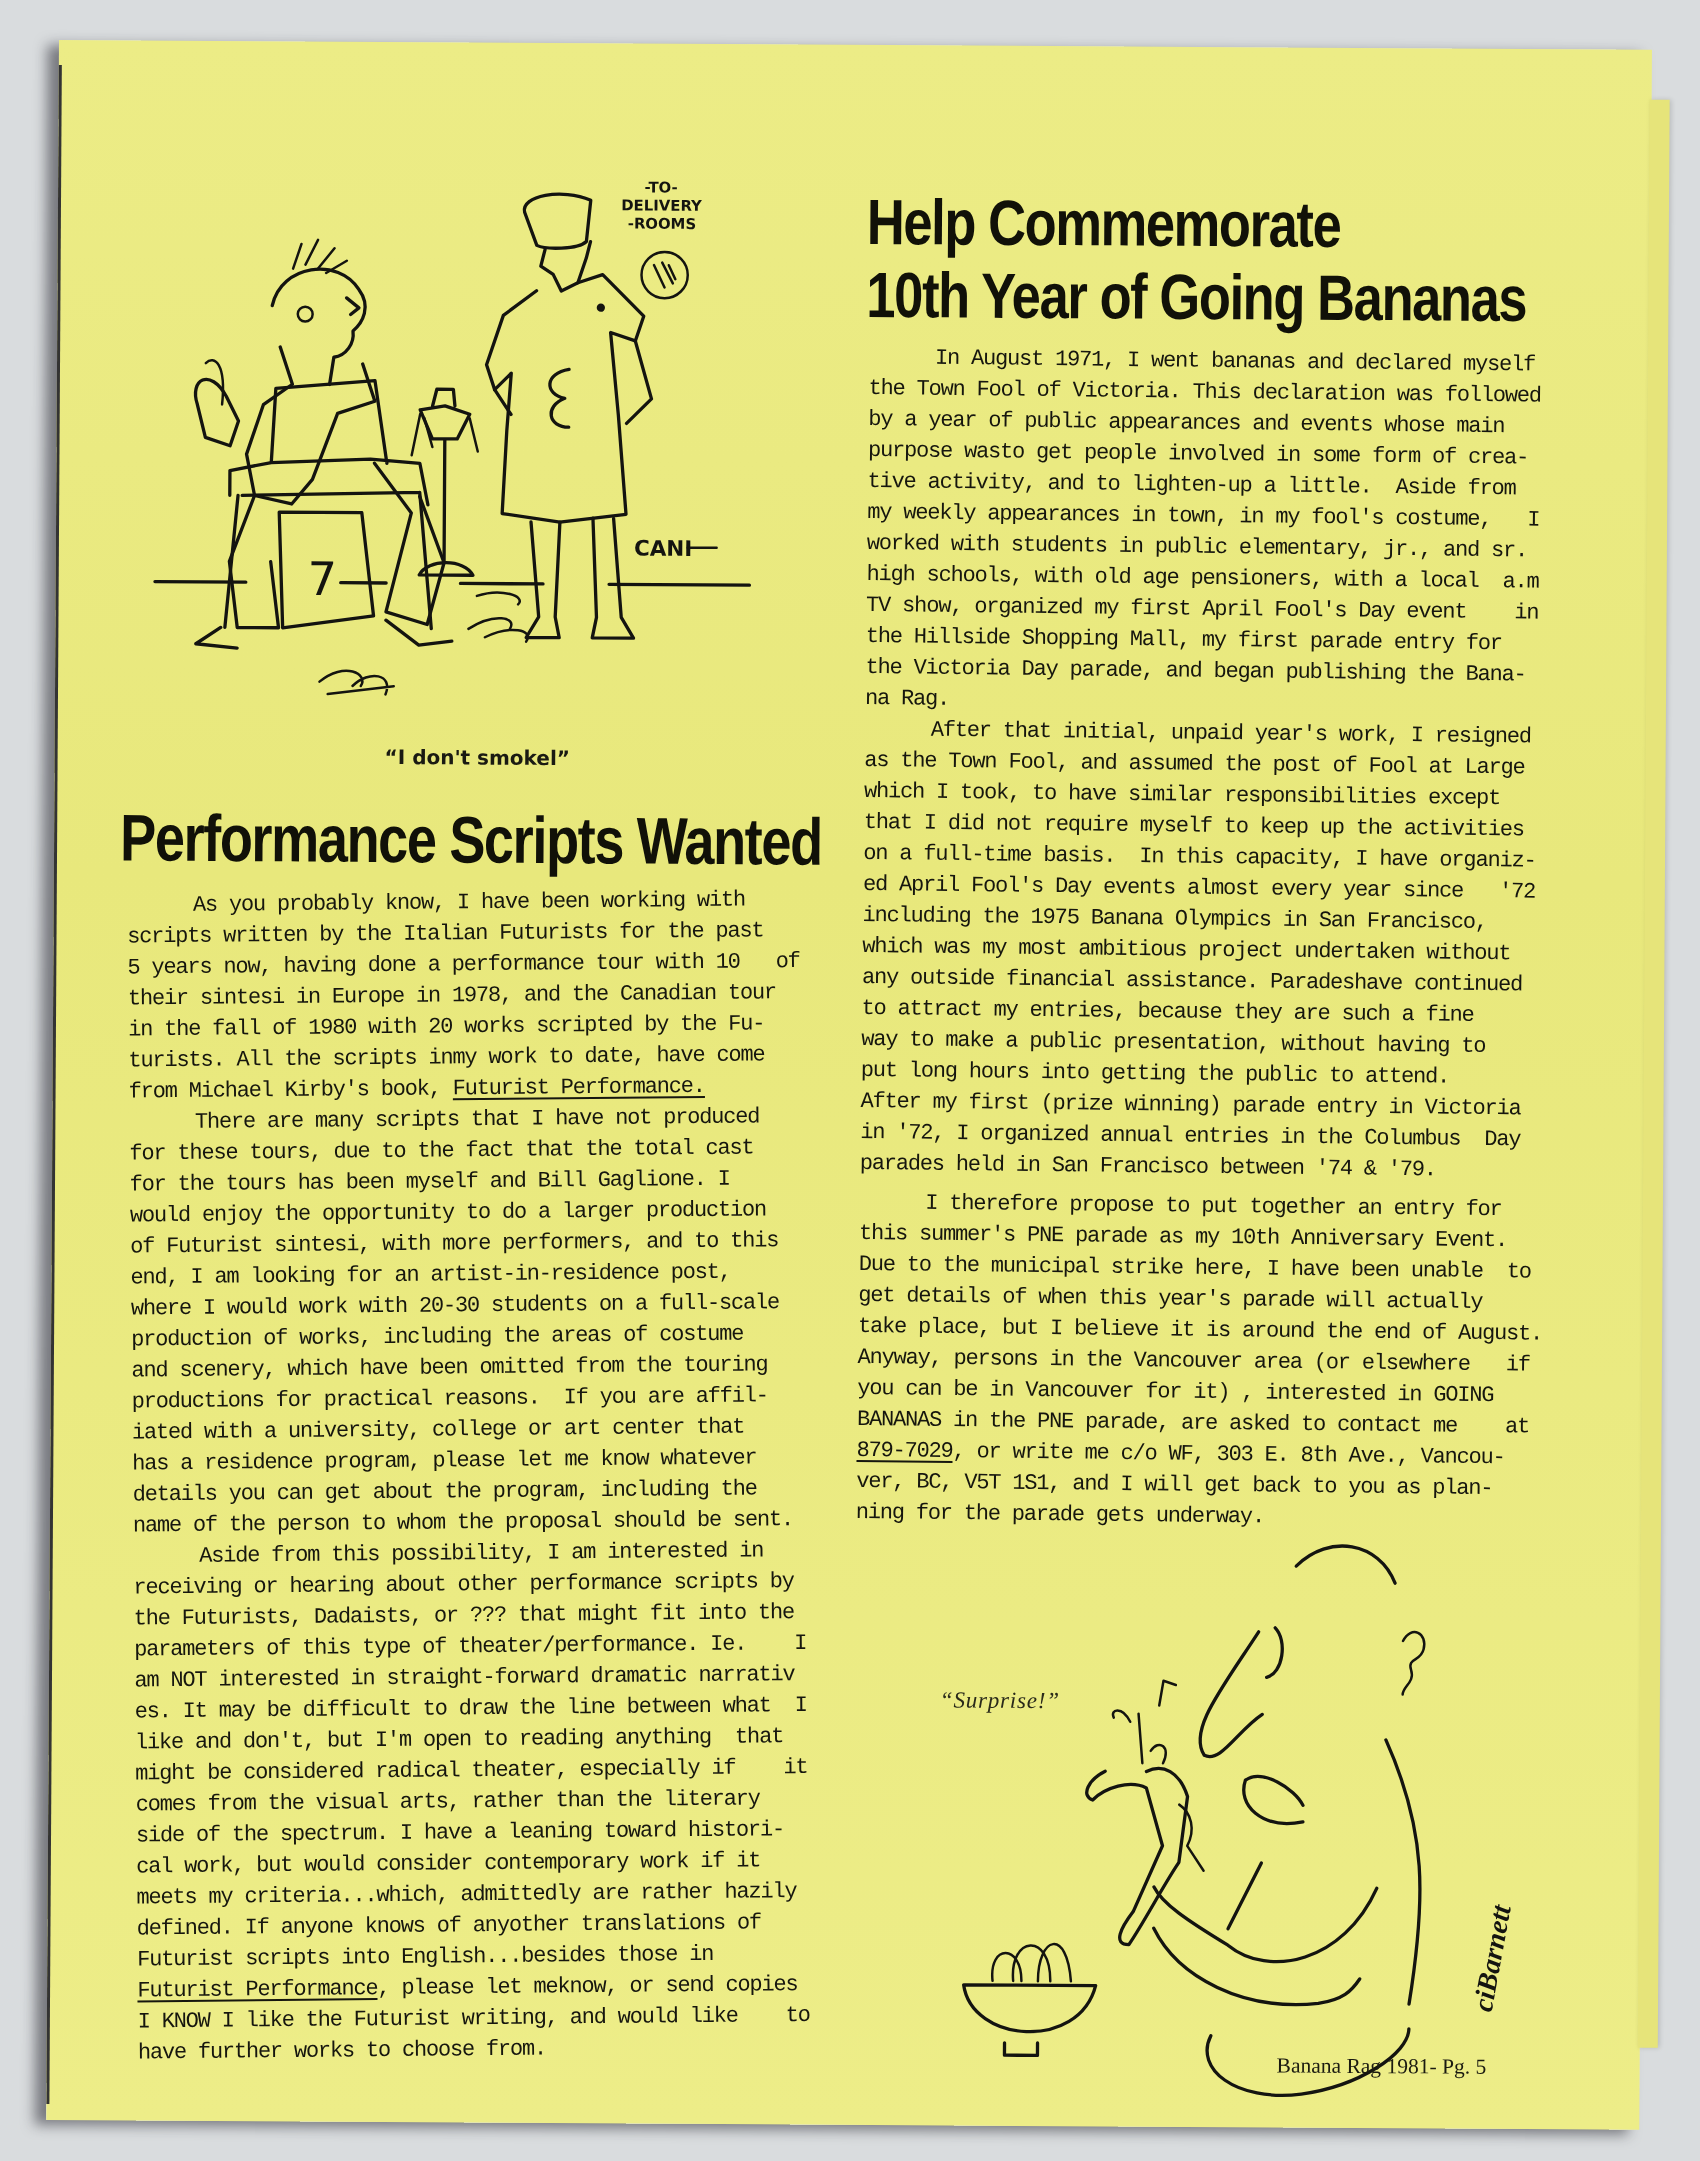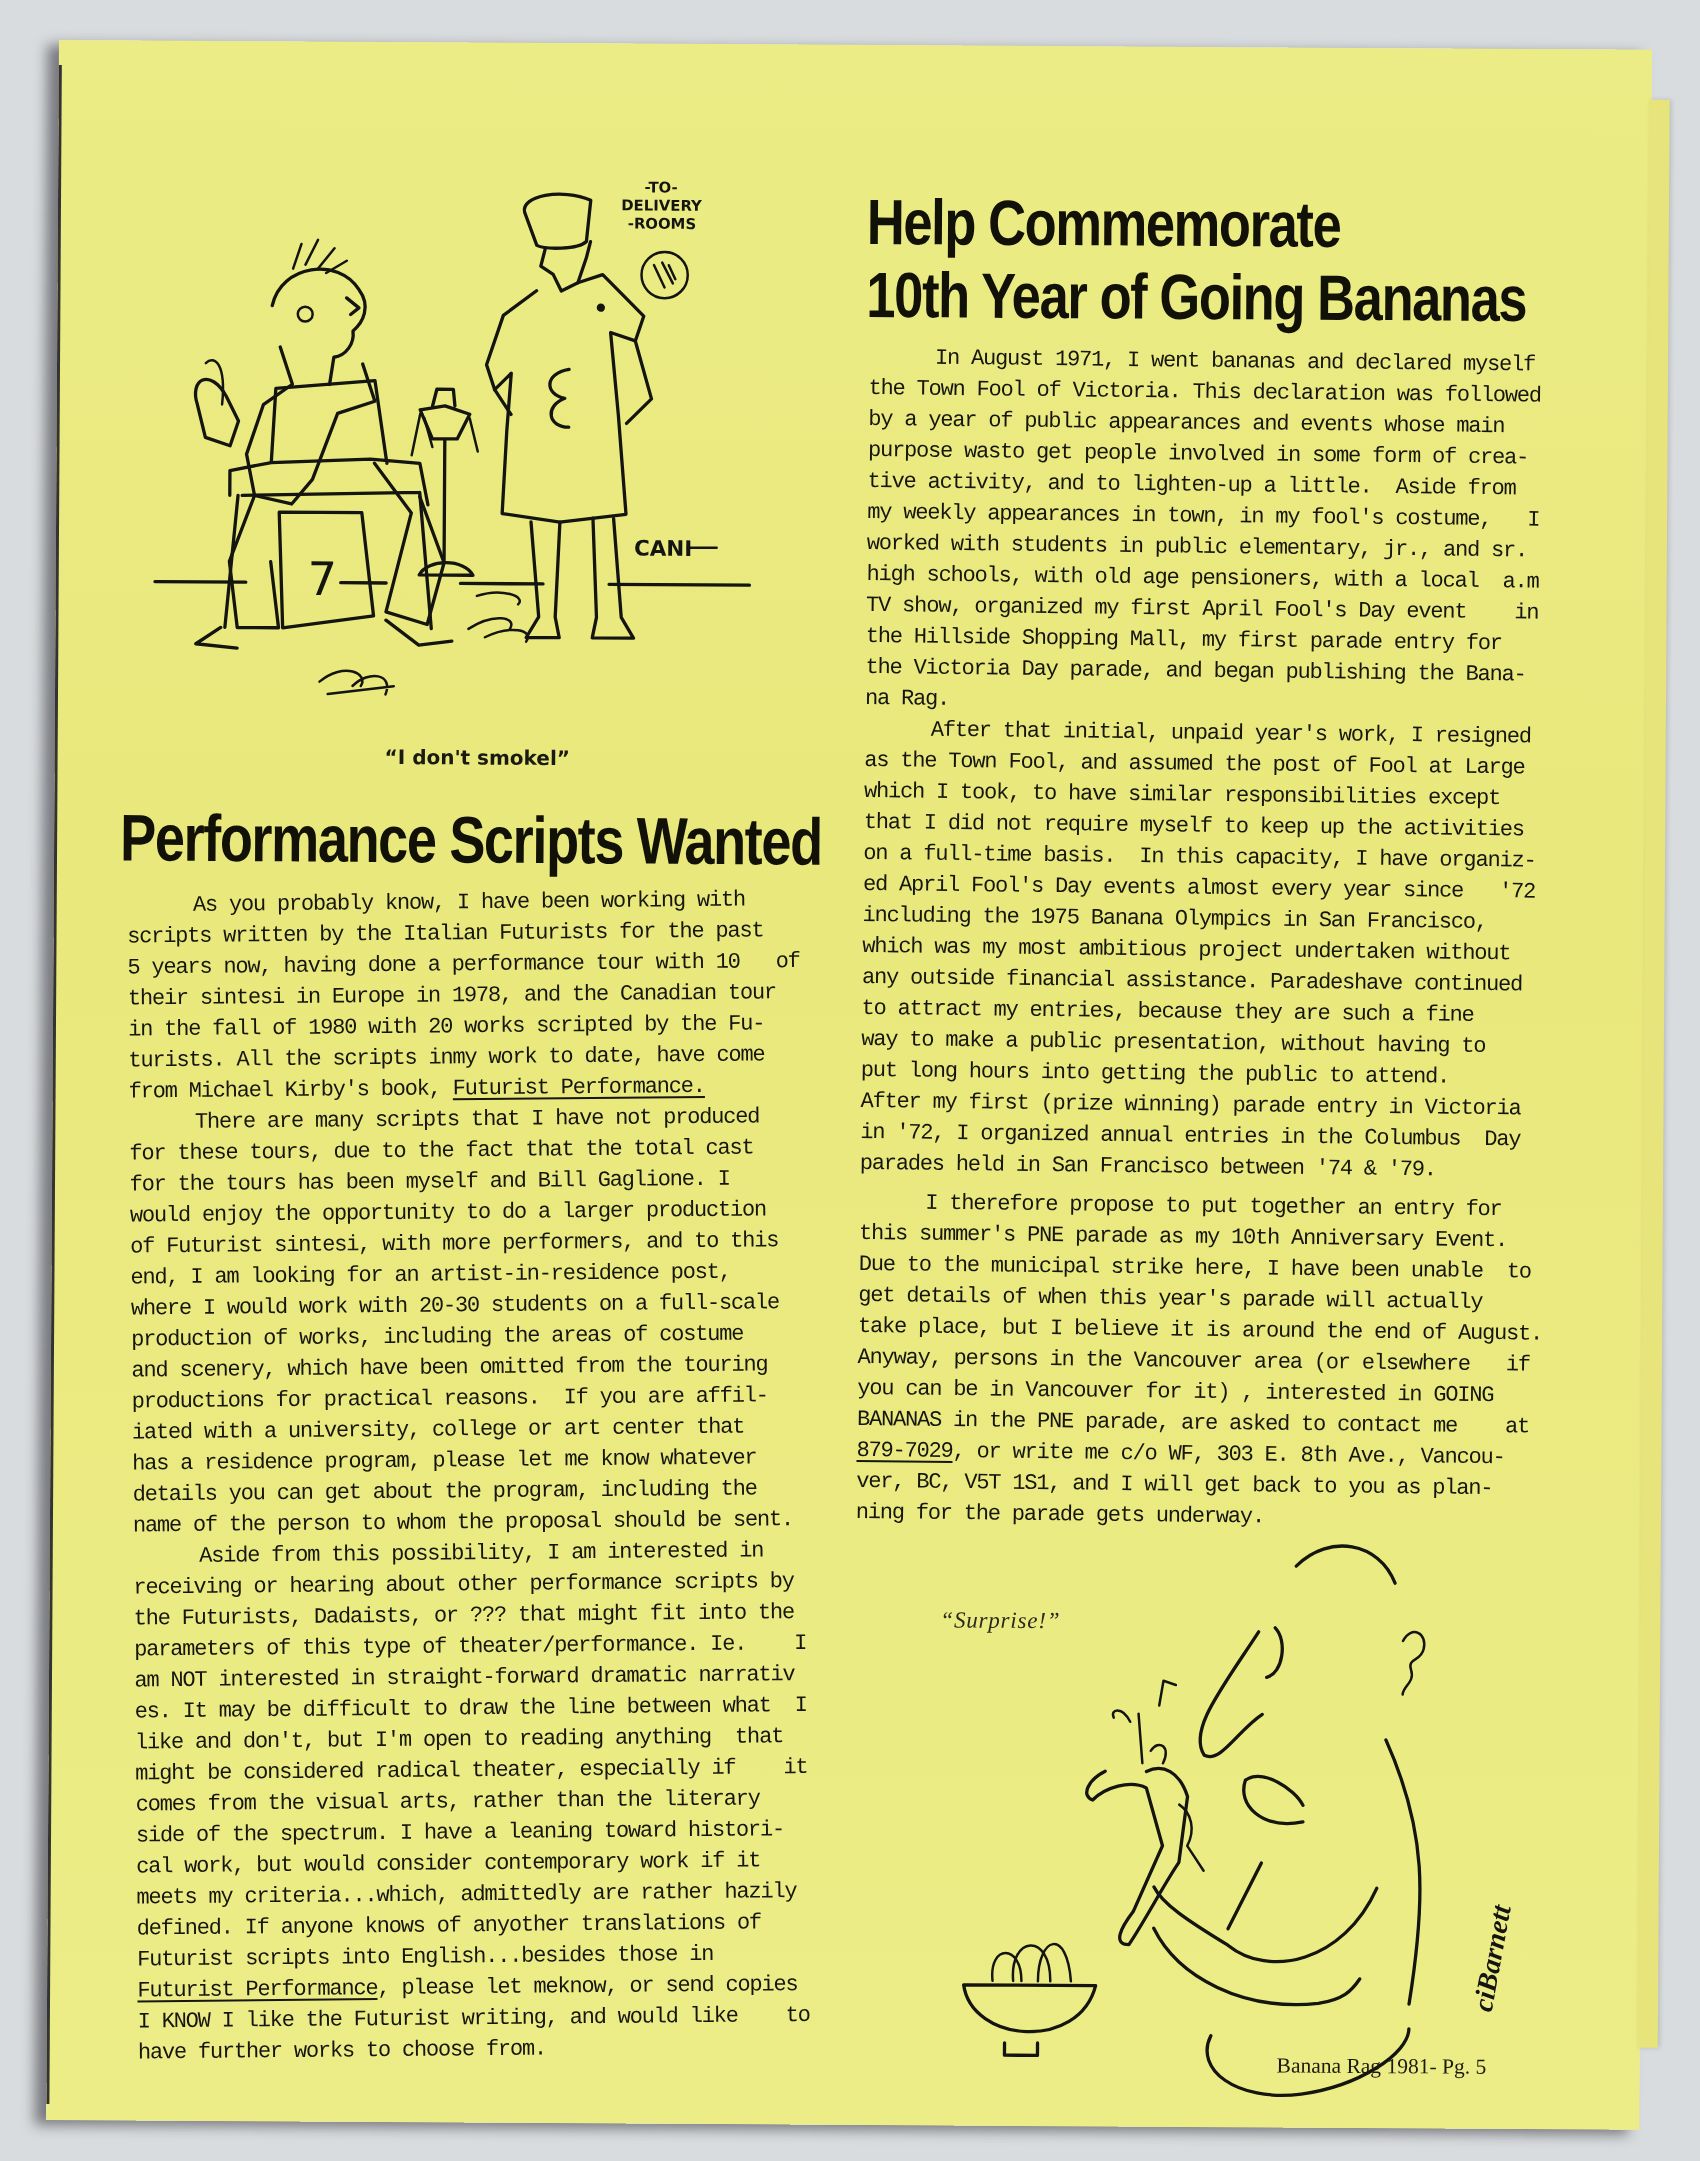--- a/index.html
+++ b/index.html
@@ -57,21 +57,21 @@
     position: absolute; left: 812px; top: 297px; width: 743px;
     transform: rotate(0.3deg); transform-origin: left top;
   }
   .line { white-space: pre; display: block; }
   .indent { padding-left: 66px; }
   .ul { text-decoration: underline; text-underline-offset: 4.1px; }
   .cartoon2 {
     position: absolute; left: 867px; top: 1469px; width: 660px; height: 528px;
   }
   .caption2 {
-    position: absolute; left: 891px; top: 1562px;
+    position: absolute; left: 891px; top: 1642px;
     font-family: "Liberation Serif", serif; font-style: italic; font-size: 23px; color: #2a2a1a; letter-spacing: 0.8px;
   }
   .footer {
     position: absolute; left: 1230px; top: 2006px;
     font-family: "Liberation Serif", serif; font-size: 21.5px; color: #1a1a10;
   }
   svg { overflow: visible; }
   .ink { fill: none; stroke: #141410; stroke-width: 4; stroke-linecap: round; stroke-linejoin: round; }
   .ink-thin { fill: none; stroke: #141410; stroke-width: 3; stroke-linecap: round; }
   .sign-text { font-family: "DejaVu Sans", sans-serif; font-weight: bold; font-size: 18px; fill: #141410; }

